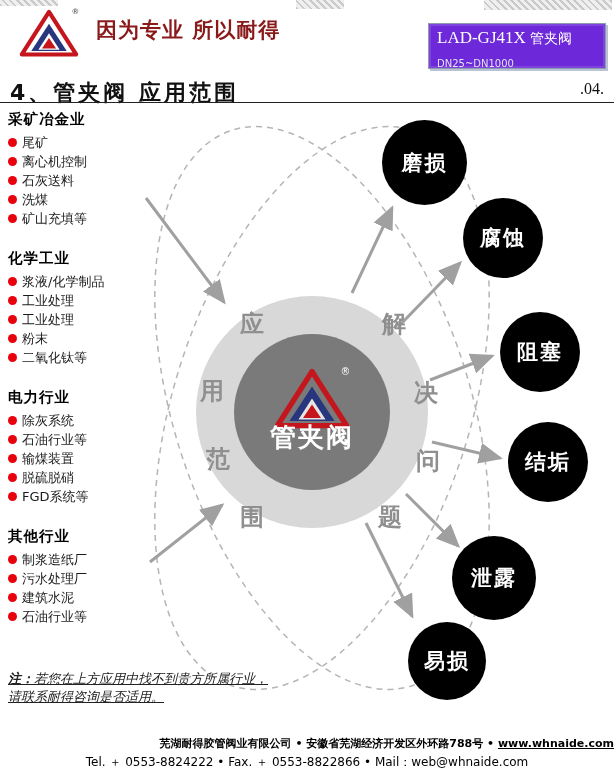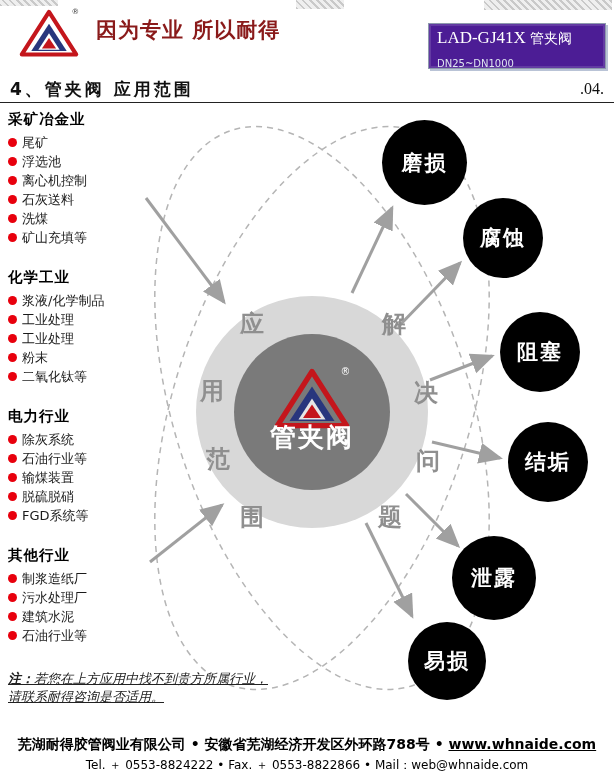--- a/index.html
+++ b/index.html
@@ -8,27 +8,27 @@
 
   
   .stripe{position:absolute;background:repeating-linear-gradient(45deg,#c9c9c9 0 2px,#efefef 2px 5px);}
   .stripe.s-left{left:0;top:0;width:58px;height:6px;}
   .stripe.s-mid{left:296px;top:0;width:48px;height:9px;}
   .stripe.s-right{left:484px;top:0;width:128px;height:10px;}
 
   
   .logo-header{position:absolute;left:16px;top:6px;width:66px;height:52px;}
   .slogan{position:absolute;left:96px;top:16px;font-size:21px;font-weight:bold;color:#8a1a1a;letter-spacing:1px;white-space:nowrap;}
-  .product-box{position:absolute;left:428px;top:23px;width:178px;height:46px;background:#4c1d95;border:1px solid #8d99ad;box-shadow:2px 2px 0 #b9c3d6, inset 0 0 0 2px #ffffff22;color:#fff;padding:4px 8px;box-sizing:border-box;}
+  .product-box{position:absolute;left:428px;top:23px;width:178px;height:46px;background:#6d28d9;border:1px solid #8d99ad;box-shadow:2px 2px 0 #b9c3d6, inset 0 0 0 2px #ffffff22;color:#fff;padding:4px 8px;box-sizing:border-box;}
   .product-box .line1{font-family:"Liberation Serif","DejaVu Serif",serif;font-size:17px;white-space:nowrap;}
   .product-box .line1 .pname{font-size:14px;font-family:"DejaVu Sans",sans-serif;}
   .product-box .line2{font-size:10px;color:#dfe5f0;margin-top:10px;}
 
   
-  .sec-title{position:absolute;left:10px;top:78px;font-size:17px;font-weight:bold;letter-spacing:3px;color:#111;}
+  .sec-title{position:absolute;left:10px;top:78px;font-size:22px;font-weight:bold;letter-spacing:3px;color:#111;}
   .page-num{position:absolute;right:10px;top:80px;font-family:"Liberation Serif","DejaVu Serif",serif;font-size:16px;color:#111;}
   .rule{position:absolute;left:0;top:102px;width:614px;border-top:1.5px solid #222;}
 
   
   .left-col{position:absolute;left:8px;top:110px;width:168px;}
   .ind-section{margin-bottom:21px;}
   .ind-section h3{margin:0 0 4px 0;font-size:14.5px;font-weight:bold;color:#000;letter-spacing:1px;}
   .ind-item{display:flex;align-items:center;gap:5px;font-size:13px;line-height:19px;color:#1a1a1a;}
   .bullet{width:9px;height:9px;border-radius:50%;background:#e8000d;flex:none;}
 
@@ -50,21 +50,21 @@
   .p4{left:452px;top:536px;width:84px;height:84px;}
   .p5{left:408px;top:622px;width:78px;height:78px;}
 
   
   .note{position:absolute;left:8px;top:670px;font-family:"DejaVu Serif","Liberation Serif",serif;font-style:italic;font-size:13px;line-height:18px;color:#222;}
   .note div{text-decoration:underline;}
   .note .note-prefix{font-weight:bold;}
 
   
   .footer{position:absolute;left:0;top:736px;width:614px;text-align:center;color:#000;}
-  .footer .f-line1{font-size:14px;font-weight:bold;}
+  .footer .f-line1{font-size:11px;font-weight:bold;text-align:right;}
   .footer .f-line1 .website{text-decoration:underline;}
   .footer .f-line2{font-size:12px;margin-top:3px;}
 
   svg text{font-family:"DejaVu Sans",sans-serif;}
 </style>
 </head>
 <body>
 
 <div class="page">
 
@@ -95,24 +95,20 @@
   <div class="page-num">.04.</div>
   <div class="rule"></div>
 
   <div class="left-col">
 
     <div class="ind-section">
       <h3>采矿冶金业</h3>
       <div class="ind-item">
           <span class="bullet"></span>
           <span>尾矿</span>
-        </div>
-      <div class="ind-item">
-          <span class="bullet"></span>
-          <span>浮选池</span>
         </div>
       <div class="ind-item">
           <span class="bullet"></span>
           <span>离心机控制</span>
         </div>
       <div class="ind-item">
           <span class="bullet"></span>
           <span>石灰送料</span>
         </div>
       <div class="ind-item">

